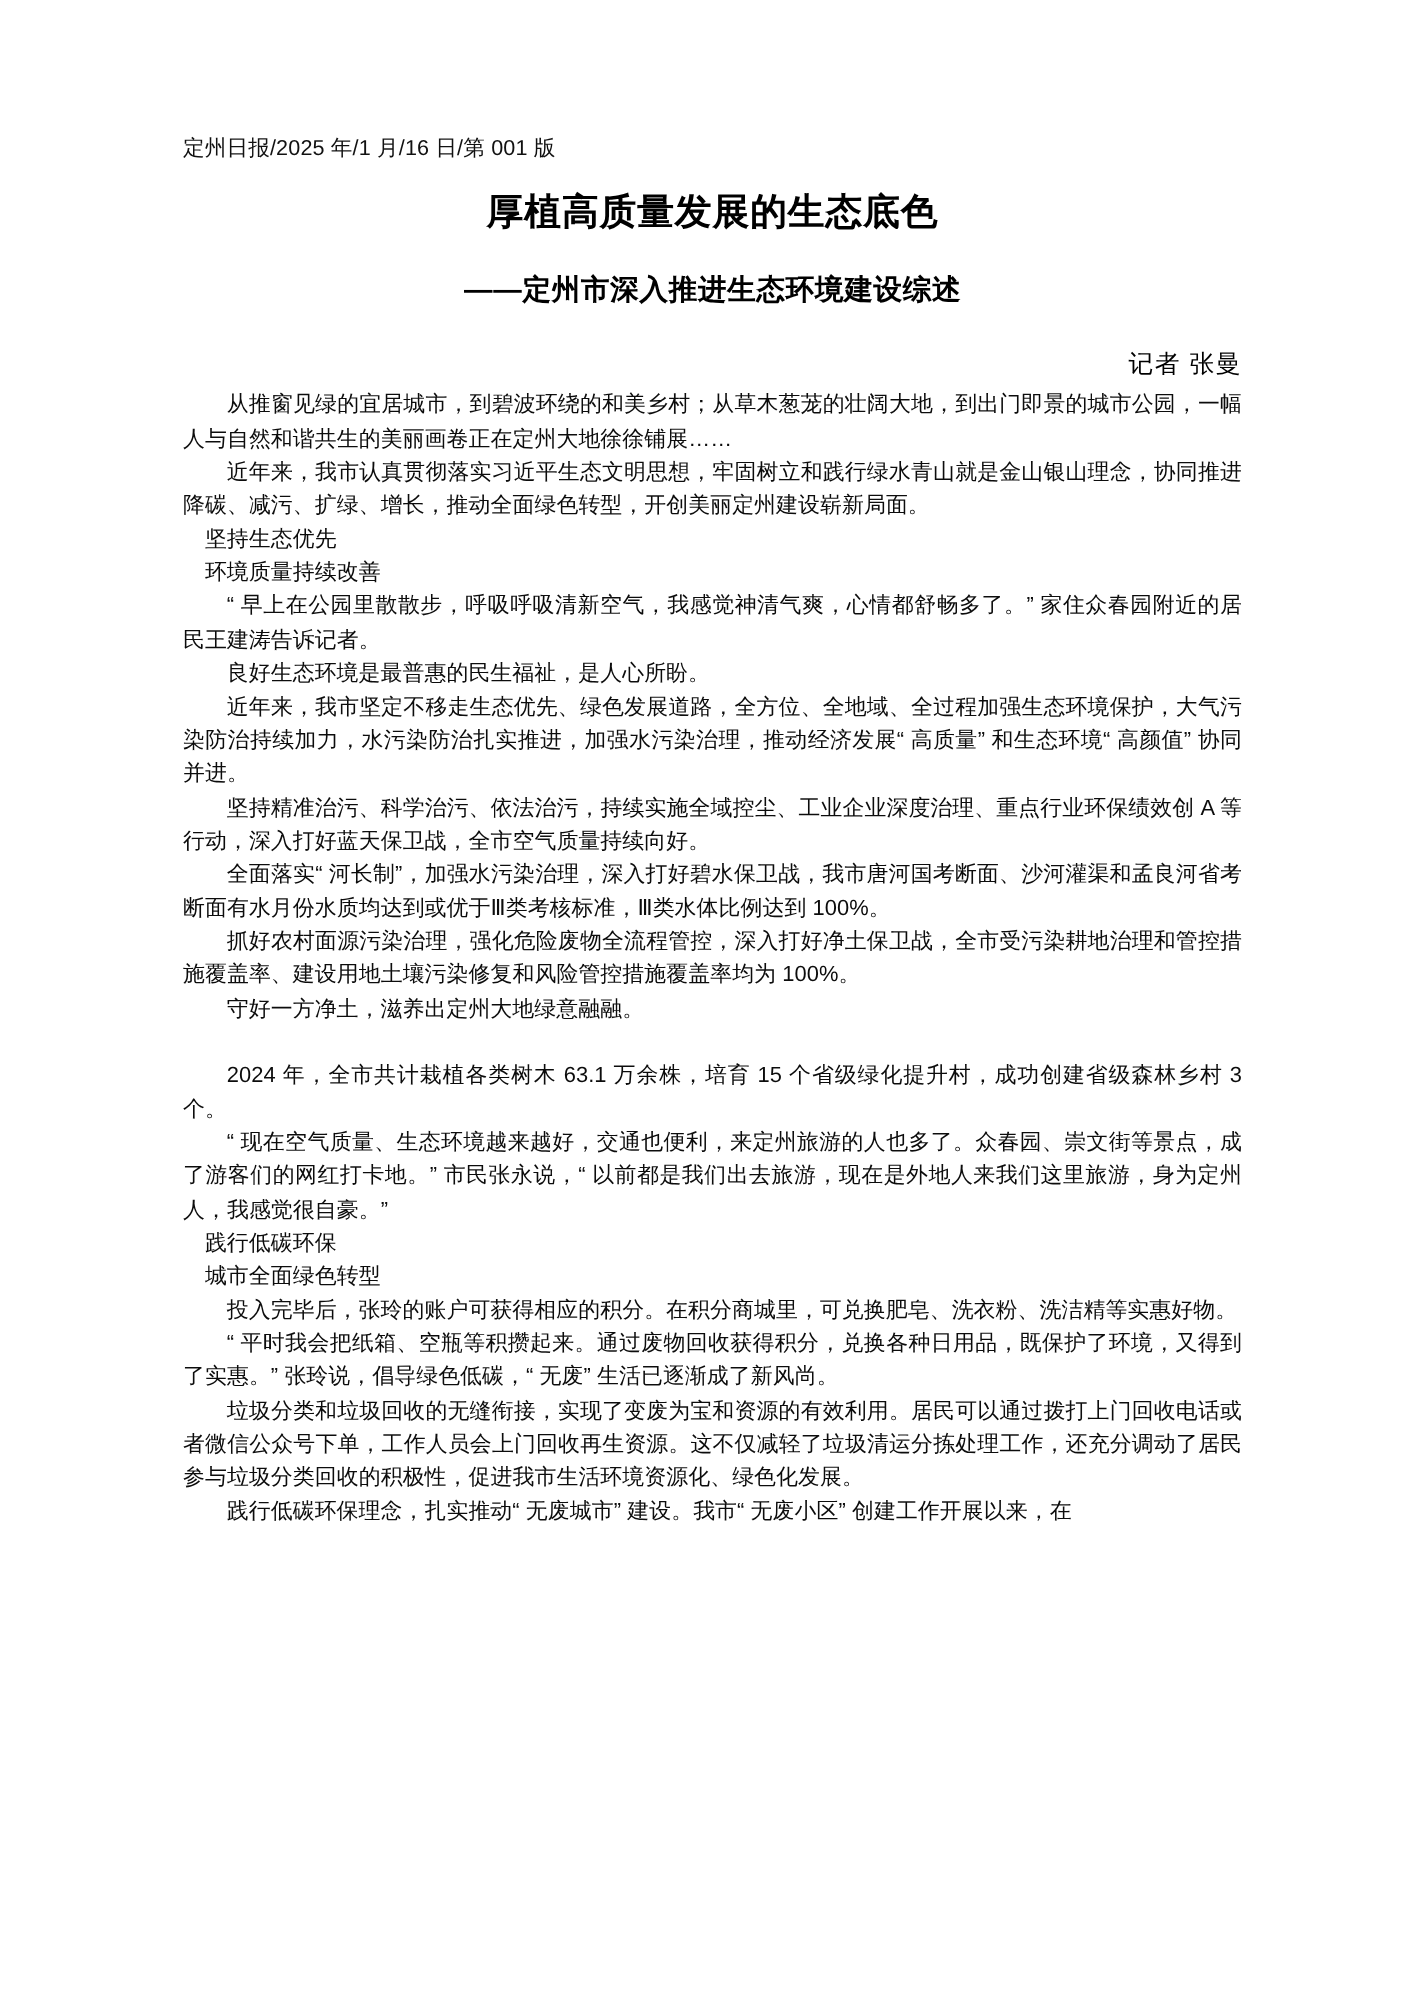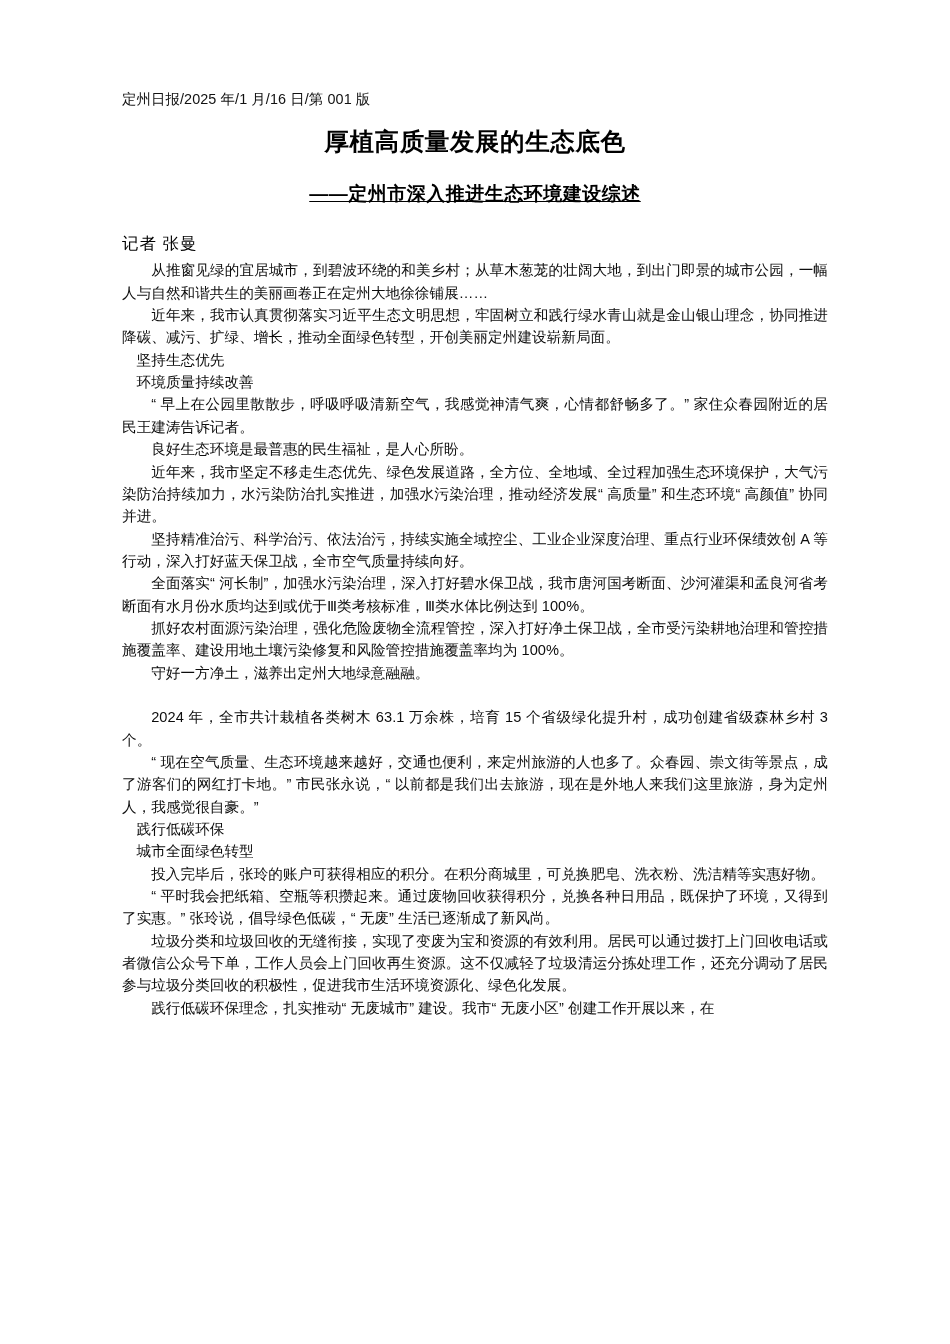--- a/index.html
+++ b/index.html
@@ -45,25 +45,24 @@
     letter-spacing: 0.6px;
     color: #000;
   }
   .doc-subtitle {
     margin-top: 21px;
     text-align: center;
     font-size: 19px;
     line-height: 27px;
     letter-spacing: 0.5px;
     color: #000;
-    text-decoration: underline;
   }
   .byline {
     margin-top: 24px;
-    text-align: left;
+    text-align: right;
     font-size: 16.5px;
     line-height: 24px;
     letter-spacing: 1px;
     color: #000;
   }
 
   
   .body-block {
     margin-top: 4px;
     font-size: 14.6px;

